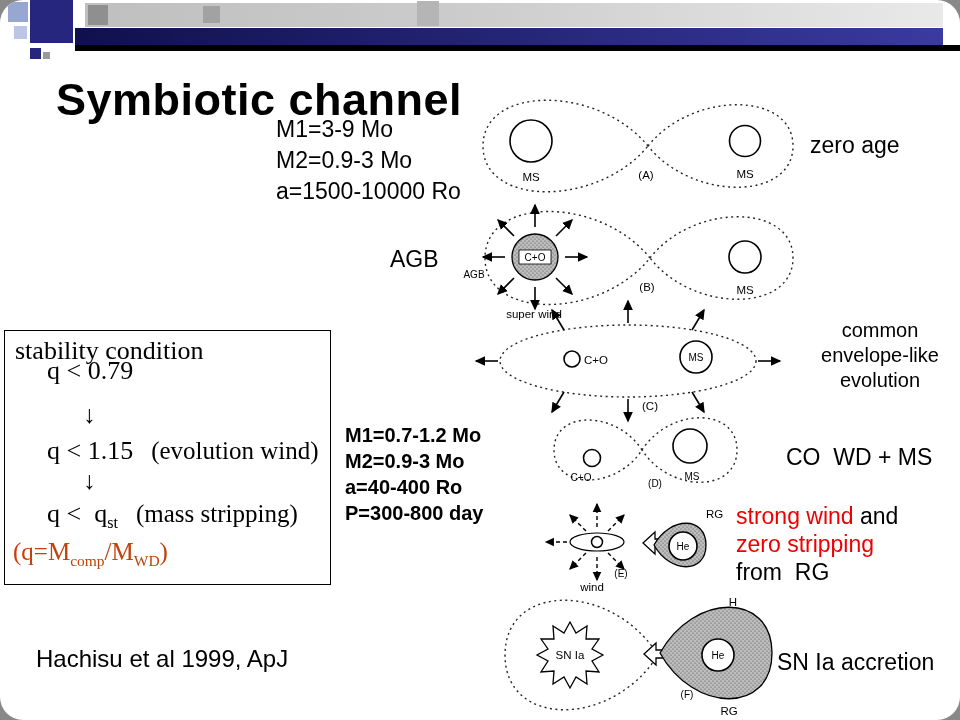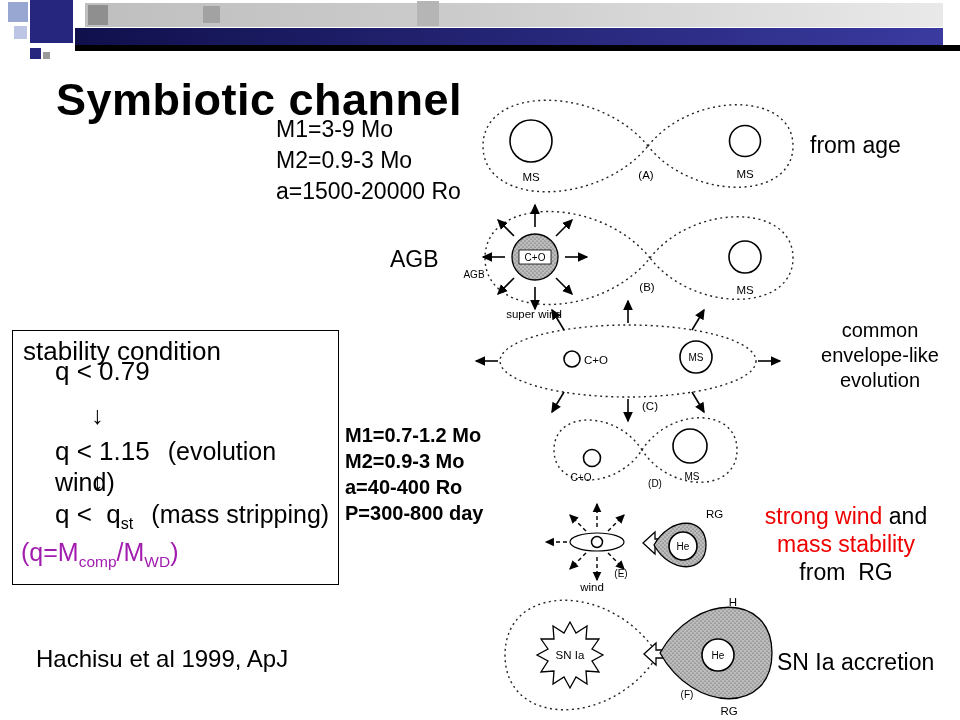--- a/index.html
+++ b/index.html
@@ -1,17 +1,17 @@
 <!DOCTYPE html>
 <html><head>
 <meta charset="utf-8">
 <style>
   html,body{margin:0;padding:0;background:#888;}
   .slide{position:relative;width:960px;height:720px;background:#fff;overflow:hidden;
-         font-family:"Liberation Sans",sans-serif;color:#000;}
+         font-family:"Liberation Sans",sans-serif;color:#000;border-radius:23px;}
   .abs{position:absolute;}
   .pre{white-space:pre;}
 
   
   .strip-gray{left:85px;top:3px;width:858px;height:24px;
               background:linear-gradient(to right,#bfbfbf 0%,#cccccc 45%,#e9e9e9 100%);}
   .sq{position:absolute;}
   .sq-a{left:88px;top:5px;width:20px;height:20px;background:#8f8f8f;}
   .sq-b{left:203px;top:6px;width:17px;height:17px;background:#a2a2a2;}
   .sq-c{left:417px;top:1px;width:22px;height:25px;background:#b5b5b5;}
@@ -28,36 +28,36 @@
   .title{left:56px;top:44px;font-size:45px;font-weight:bold;letter-spacing:.5px;}
   .params-top{left:276px;top:114px;font-size:23px;line-height:31px;}
   .agb-big{left:390px;top:246px;font-size:23px;}
   .params-mid{left:345px;top:422px;font-size:20px;font-weight:600;line-height:26px;}
   .credit{left:36px;top:645px;font-size:24px;}
 
   .zero-age{left:810px;top:132px;font-size:23px;}
   .superwind-note{left:786px;top:234px;width:172px;text-align:center;font-size:23px;line-height:30px;}
   .common-note{left:798px;top:318px;width:164px;text-align:center;font-size:20px;line-height:25px;}
   .cowdms{left:786px;top:444px;font-size:23px;}
-  .strong-note{left:736px;top:502px;width:220px;text-align:center;font-size:23px;line-height:28px;}
+  .strong-note{left:736px;top:502px;width:220px;text-align:left;font-size:23px;line-height:28px;}
   .snia-note{left:777px;top:649px;font-size:23px;}
   .red{color:#ee0000;}
 
   
   .sbox{left:4px;top:330px;width:325px;height:253px;border:1.5px solid #000;
-        font-family:Liberation Sans, sans-serif;font-size:26px;margin-left:8px;}
+        font-family:Liberation Serif, serif;font-size:26px;}
   .sbox .abs{position:absolute;}
   .s-head{left:10px;top:5px;}
   .s-c1{left:42px;top:25px;}
   .s-a1{left:78px;top:70px;font-size:25px;}
   .s-c2{left:42px;top:105px;}
   .s-c2 .note,.s-c3 .note{margin-left:18px;font-size:25px;}
   .s-a2{left:78px;top:136px;font-size:25px;}
   .s-c3{left:42px;top:168px;}
-  .s-def{left:8px;top:207px;font-size:25px;color:#a21caf;}
+  .s-def{left:8px;top:207px;font-size:25px;color:#c2410c;}
   sub{font-size:.62em;}
 
   
   .diagram-svg{position:absolute;left:0;top:0;}
   .lobe{fill:none;stroke:#222;stroke-width:1.4;stroke-dasharray:2 3.5;}
   .star{fill:#fff;stroke:#000;stroke-width:1.6;}
   .giant{fill:url(#stipple);stroke:#000;stroke-width:1.3;}
   .burst{fill:#fff;stroke:#000;stroke-width:1.3;}
   .openarrow{fill:#fff;stroke:#000;stroke-width:1.3;}
   .arr{stroke:#000;stroke-width:1.6;}
@@ -84,21 +84,21 @@
     <div class="sq sq-blue2"></div>
     <div class="sq sq-navy-small"></div>
     <div class="sq sq-gray-tiny"></div>
   </div>
 
   <h1 class="abs title">Symbiotic channel</h1>
 
   <div class="abs params-top">
     <div>M1=3-9 Mo</div>
     <div>M2=0.9-3 Mo</div>
-    <div>a=1500-20000 Ro</div>
+    <div>a=1500-10000 Ro</div>
   </div>
 
   <div class="abs agb-big">AGB</div>
 
   <div class="abs sbox">
     <div class="abs s-head">stability condition</div>
     <div class="abs s-c1">q &lt; 0.79</div>
     <div class="abs s-a1">↓</div>
     <div class="abs s-c2"><span>q &lt; 1.15</span><span class="note">(evolution wind)</span></div>
     <div class="abs s-a2">↓</div>
@@ -106,29 +106,30 @@
     <div class="abs s-def"><span>(q=M</span><sub>comp</sub><span>/M</span><sub>WD</sub><span>)</span></div>
   </div>
 
   <div class="abs params-mid">
     <div>M1=0.7-1.2 Mo</div>
     <div>M2=0.9-3 Mo</div>
     <div>a=40-400 Ro</div>
     <div>P=300-800 day</div>
   </div>
 
-  <div class="abs zero-age">from age</div>
+  <div class="abs zero-age">zero age</div>
   <div class="abs common-note">
     <div>common</div>
     <div>envelope-like</div>
     <div>evolution</div>
   </div>
+  <div class="abs cowdms pre">CO  WD + MS</div>
   <div class="abs strong-note">
     <div><span class="red">strong wind</span><span> and</span></div>
-    <div class="red">mass stability</div>
+    <div class="red">zero stripping</div>
     <div class="pre">from  RG</div>
   </div>
   <div class="abs snia-note">SN Ia accretion</div>
 
   <div class="abs credit">Hachisu et al 1999, ApJ</div>
 
   <svg class="diagram-svg" width="960" height="720" viewBox="0 0 960 720">
     <defs>
       <pattern id="stipple" width="4" height="4" patternUnits="userSpaceOnUse">
         <rect width="4" height="4" fill="#bdbdbd"></rect>

